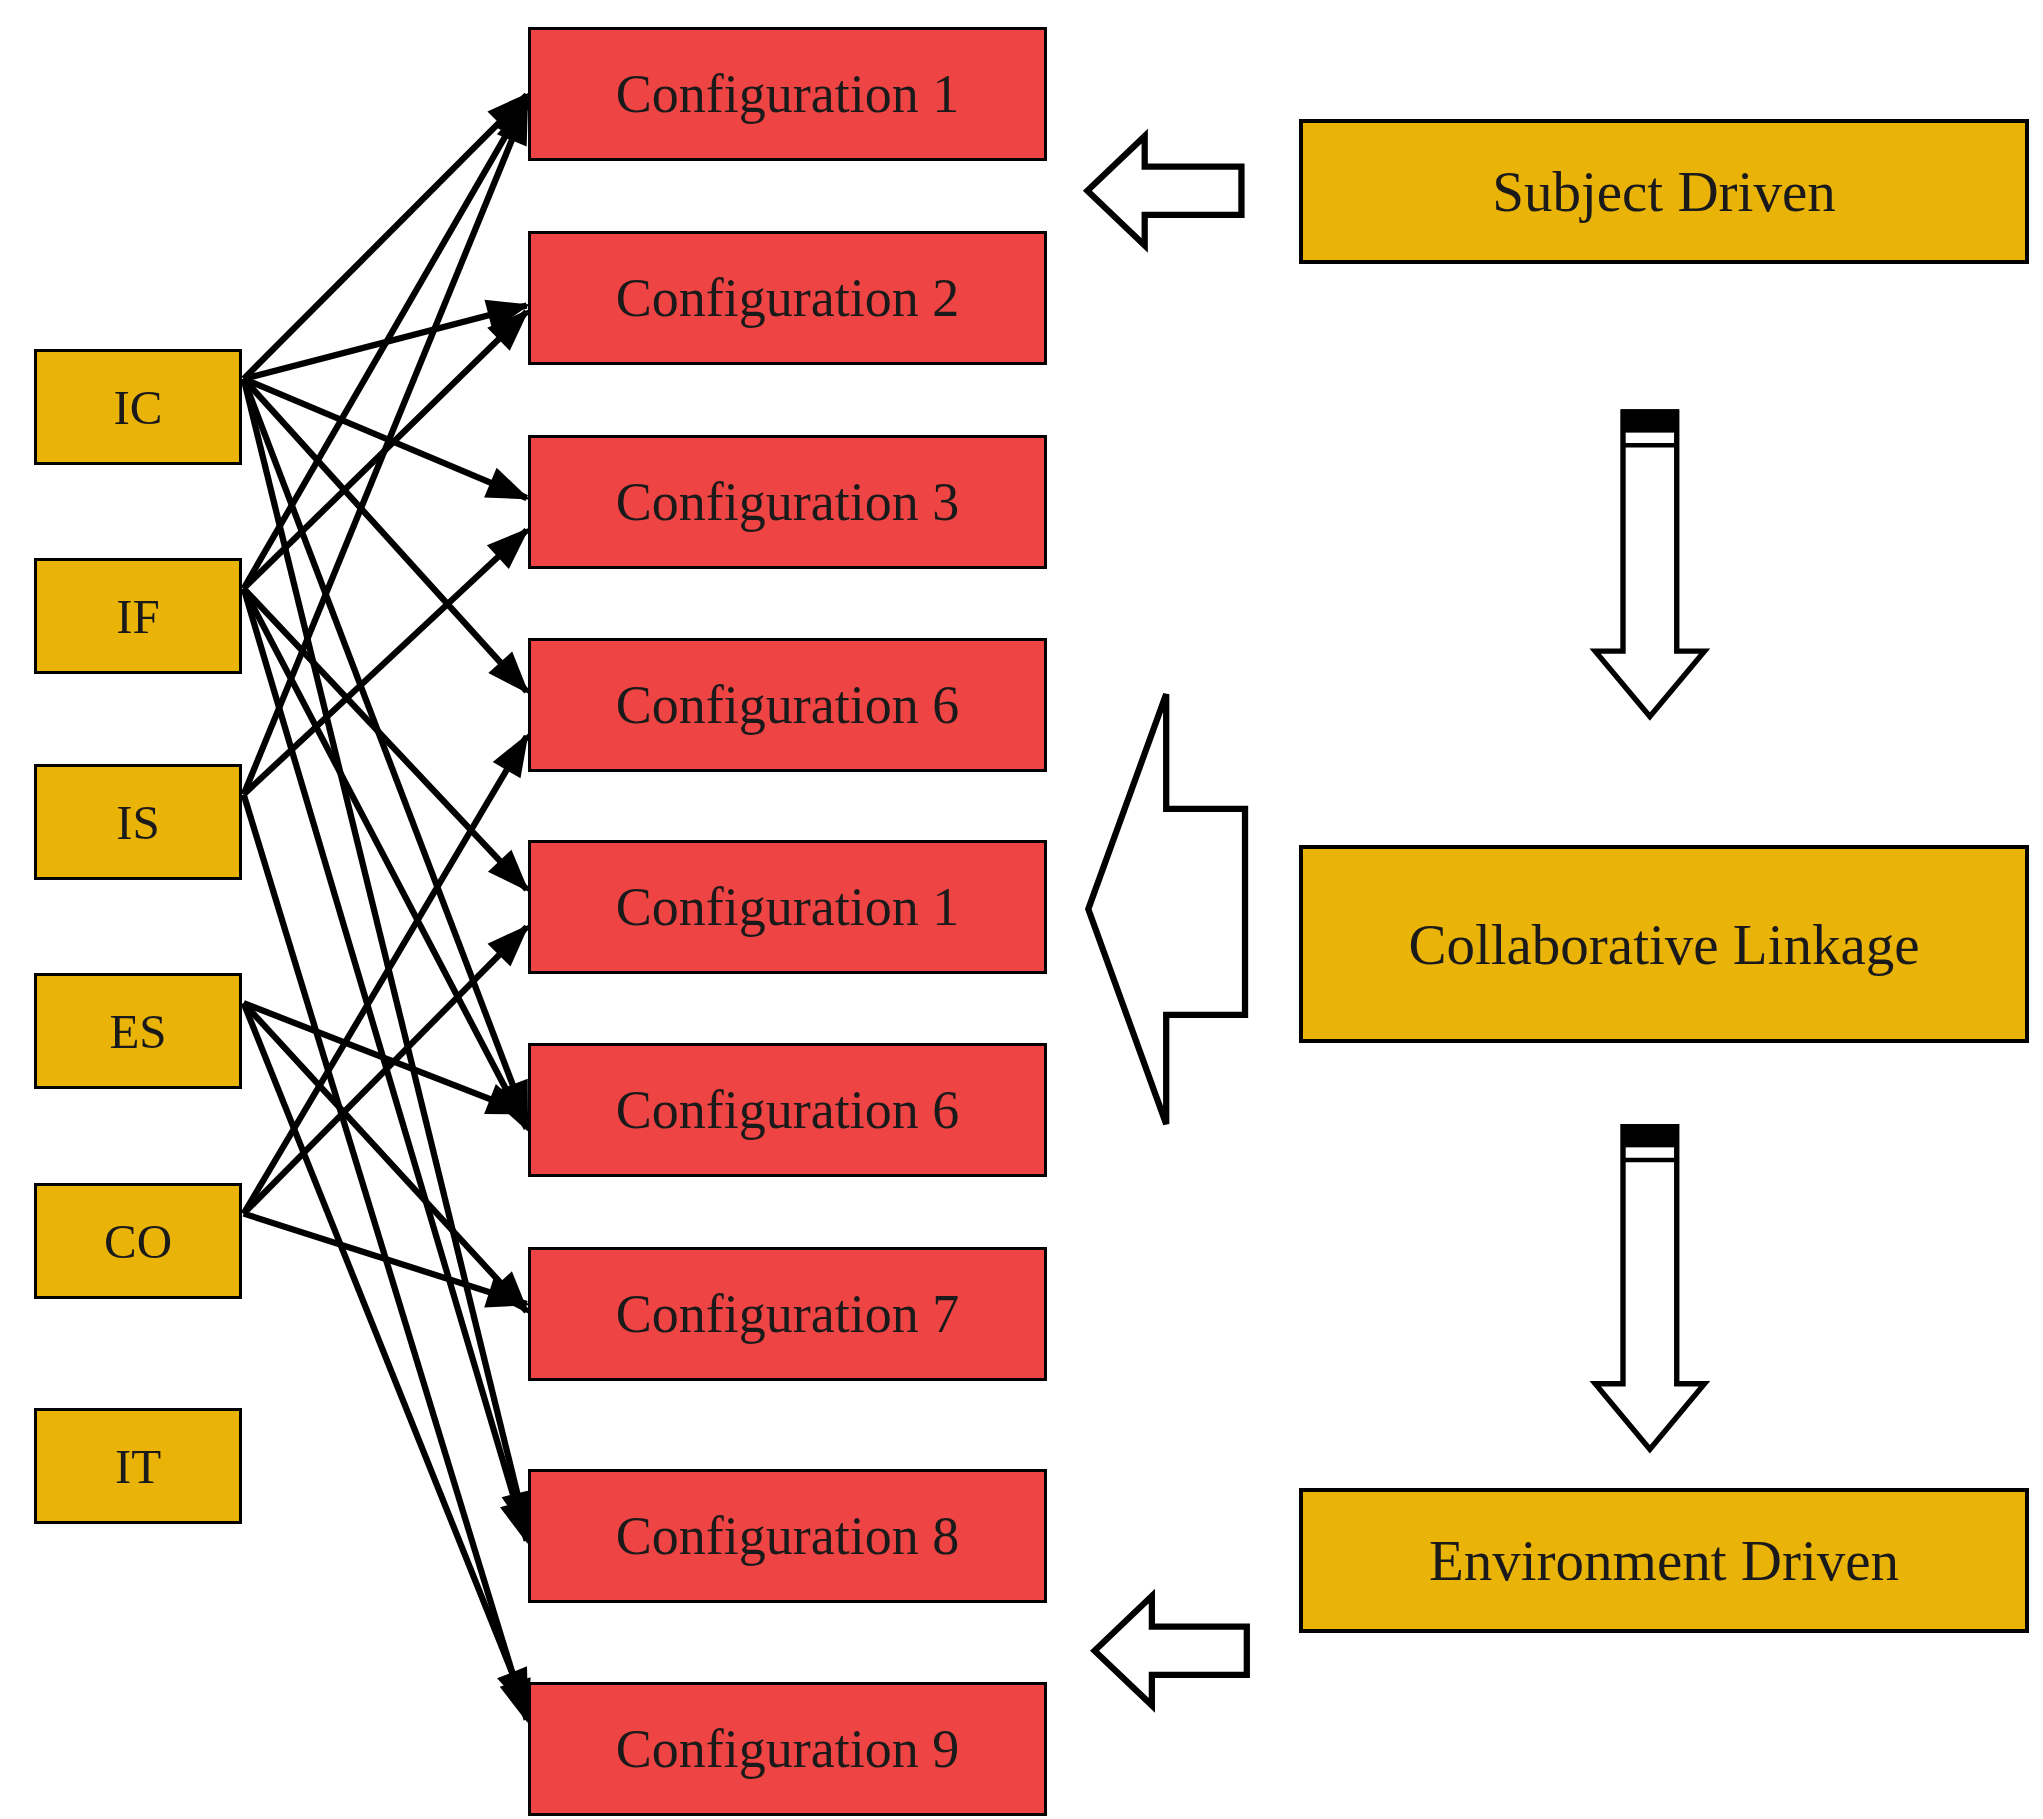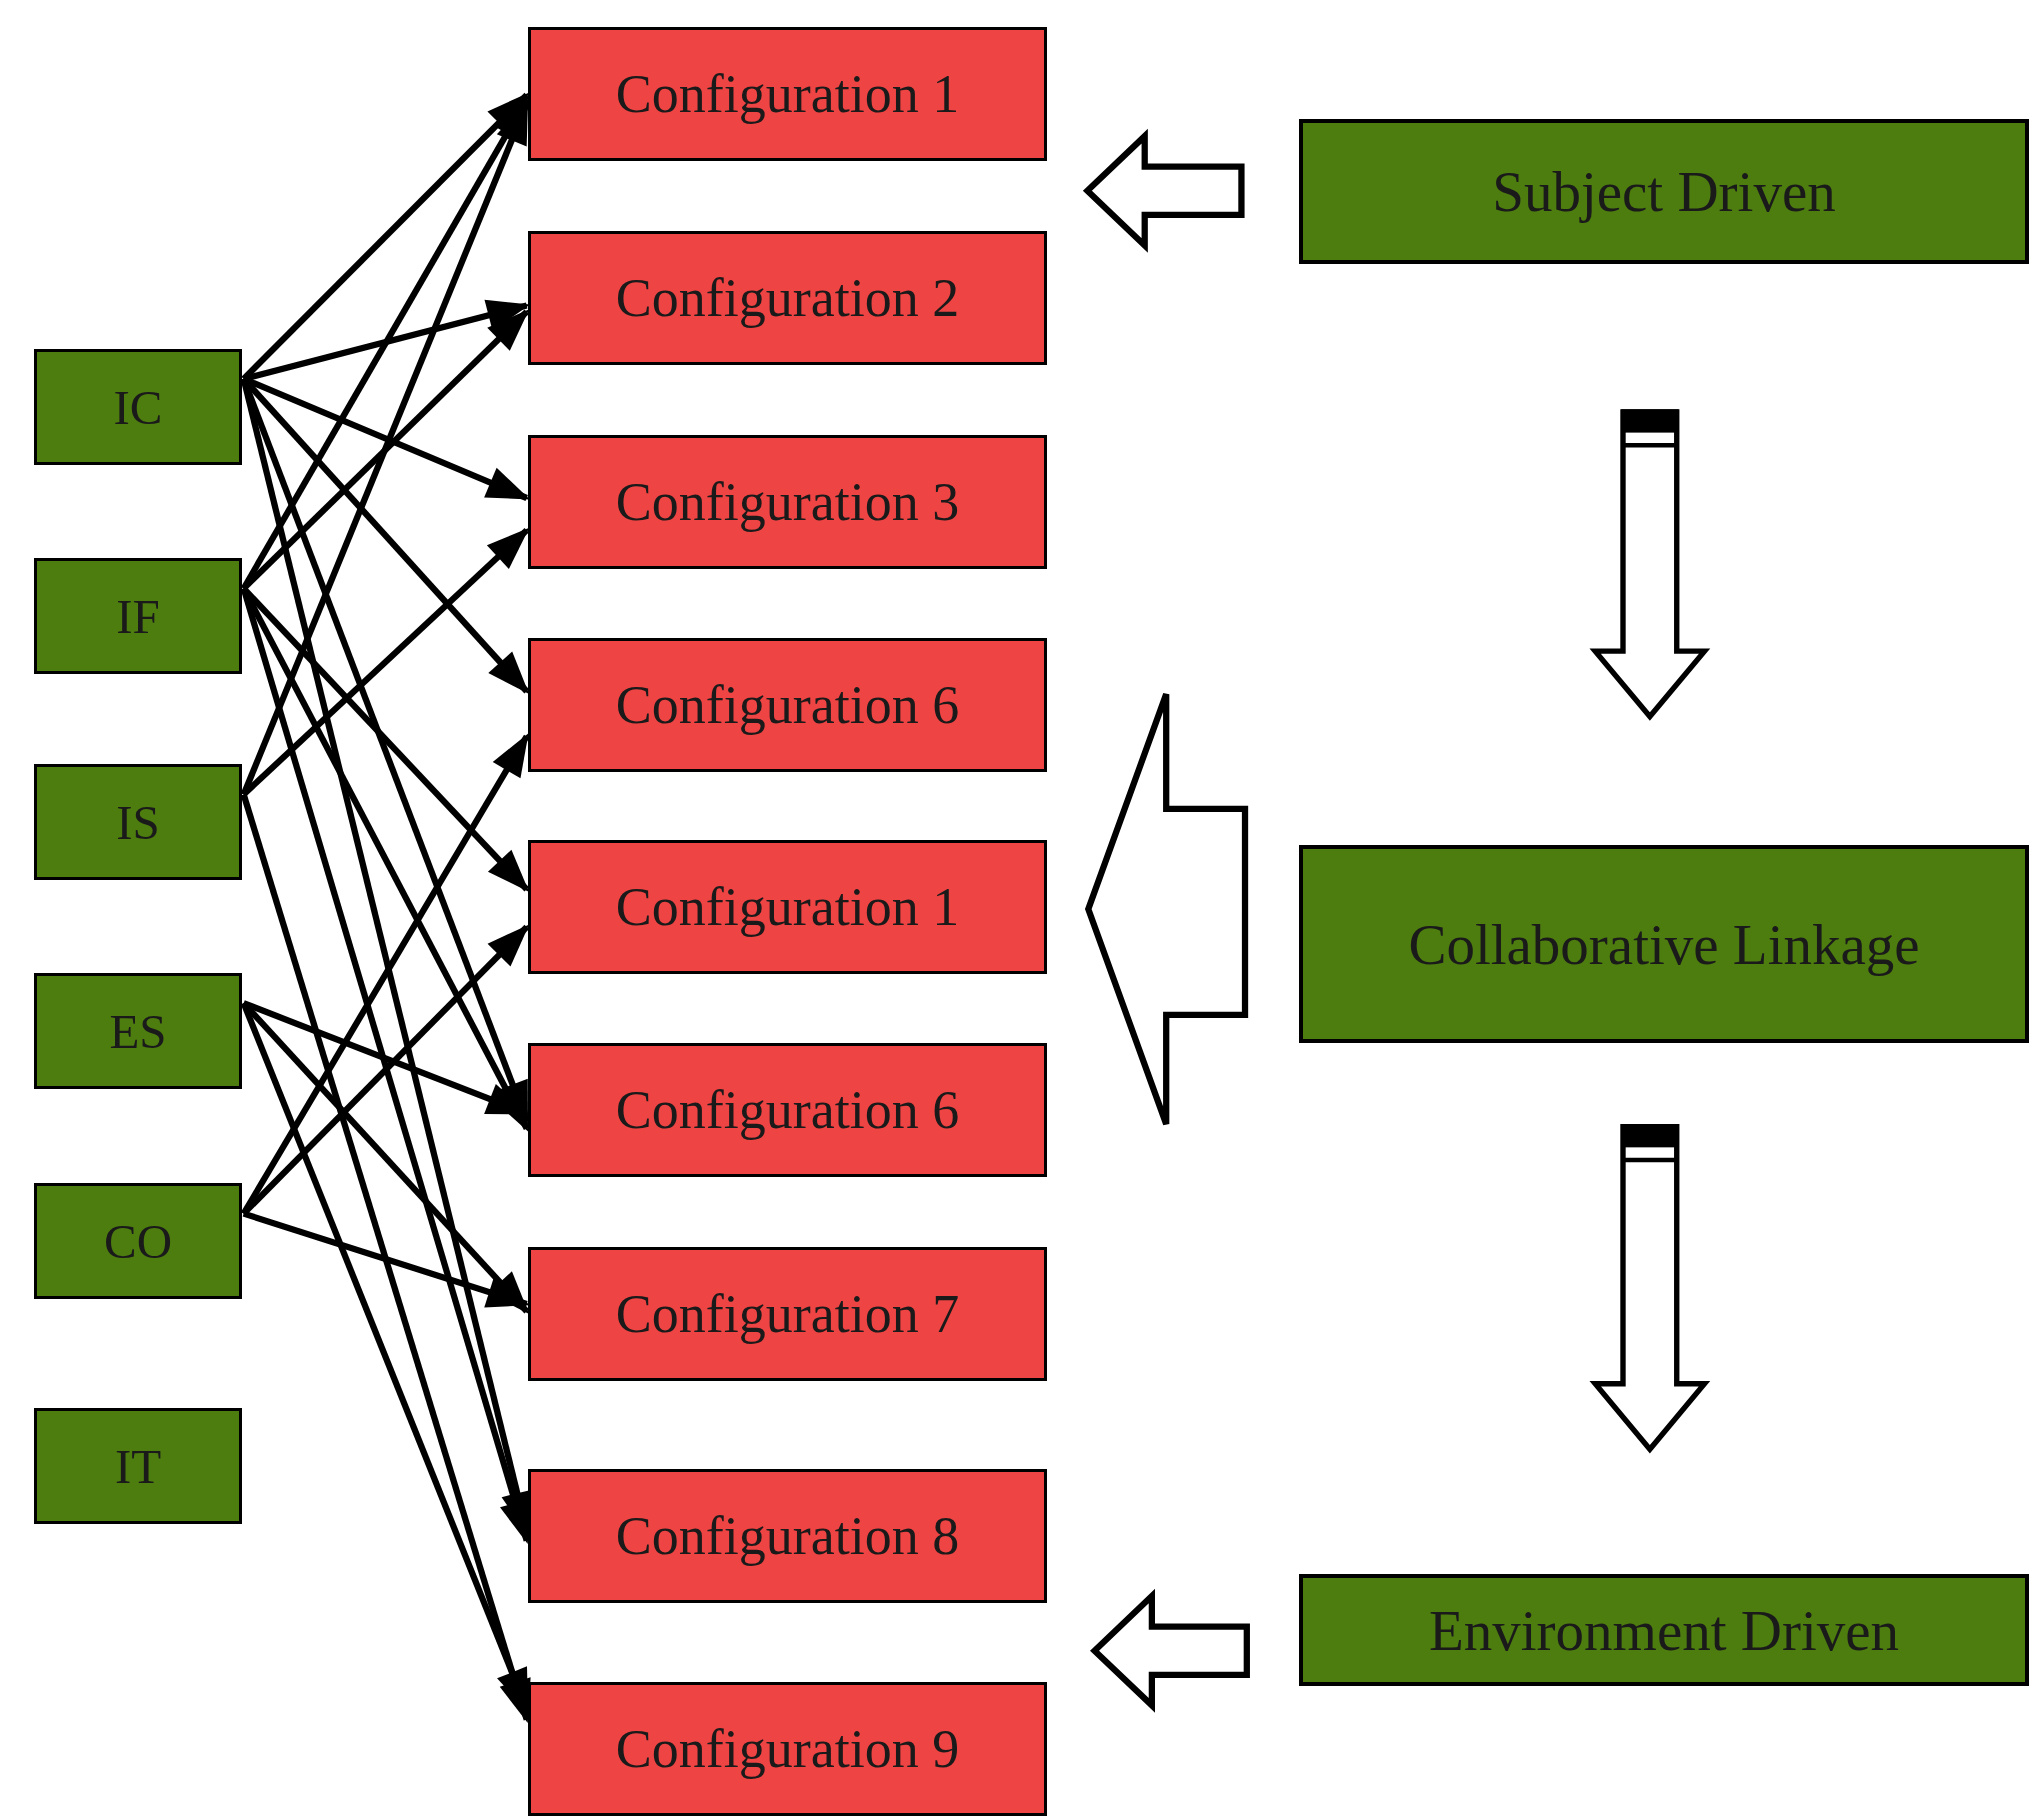--- a/index.html
+++ b/index.html
@@ -8,21 +8,21 @@
     width:2044px;height:1820px;
     background:#ffffff;
     font-family:"Liberation Serif", serif;
     color:#1a1a1a;
     overflow:hidden;
   }
   svg.layer{position:absolute;left:0;top:0;width:2044px;height:1820px;}
   .node{
     position:absolute;
     border:3.6px solid #000;
-    background:#4d7c0f;
+    background:#eab308;
     display:flex;align-items:center;justify-content:center;
     box-sizing:border-box;
     z-index:2;
   }
   .src-box{left:34px;width:208px;height:116px;font-size:49px;margin-top:28px;}
   .cfg-box{left:528px;width:519px;height:134px;font-size:54px;background:#ef4444;}
   .ann-box{left:1299px;width:730px;font-size:57px;border-width:4.5px;}
   .lbl{white-space:nowrap;}
 </style>
 </head>
@@ -124,18 +124,18 @@
   <div class="node cfg-box" style="top:1682px">
       <span class="lbl">Configuration 9</span>
     </div>
 
   <div class="node ann-box" style="top:119px;height:145px">
       <span class="lbl">Subject Driven</span>
     </div>
   <div class="node ann-box" style="top:845px;height:198px">
       <span class="lbl">Collaborative Linkage</span>
     </div>
-  <div class="node ann-box" style="top:1574px;height:112px">
+  <div class="node ann-box" style="top:1488px;height:145px">
       <span class="lbl">Environment Driven</span>
     </div>
 
 </div>
 
 
 </body></html>

